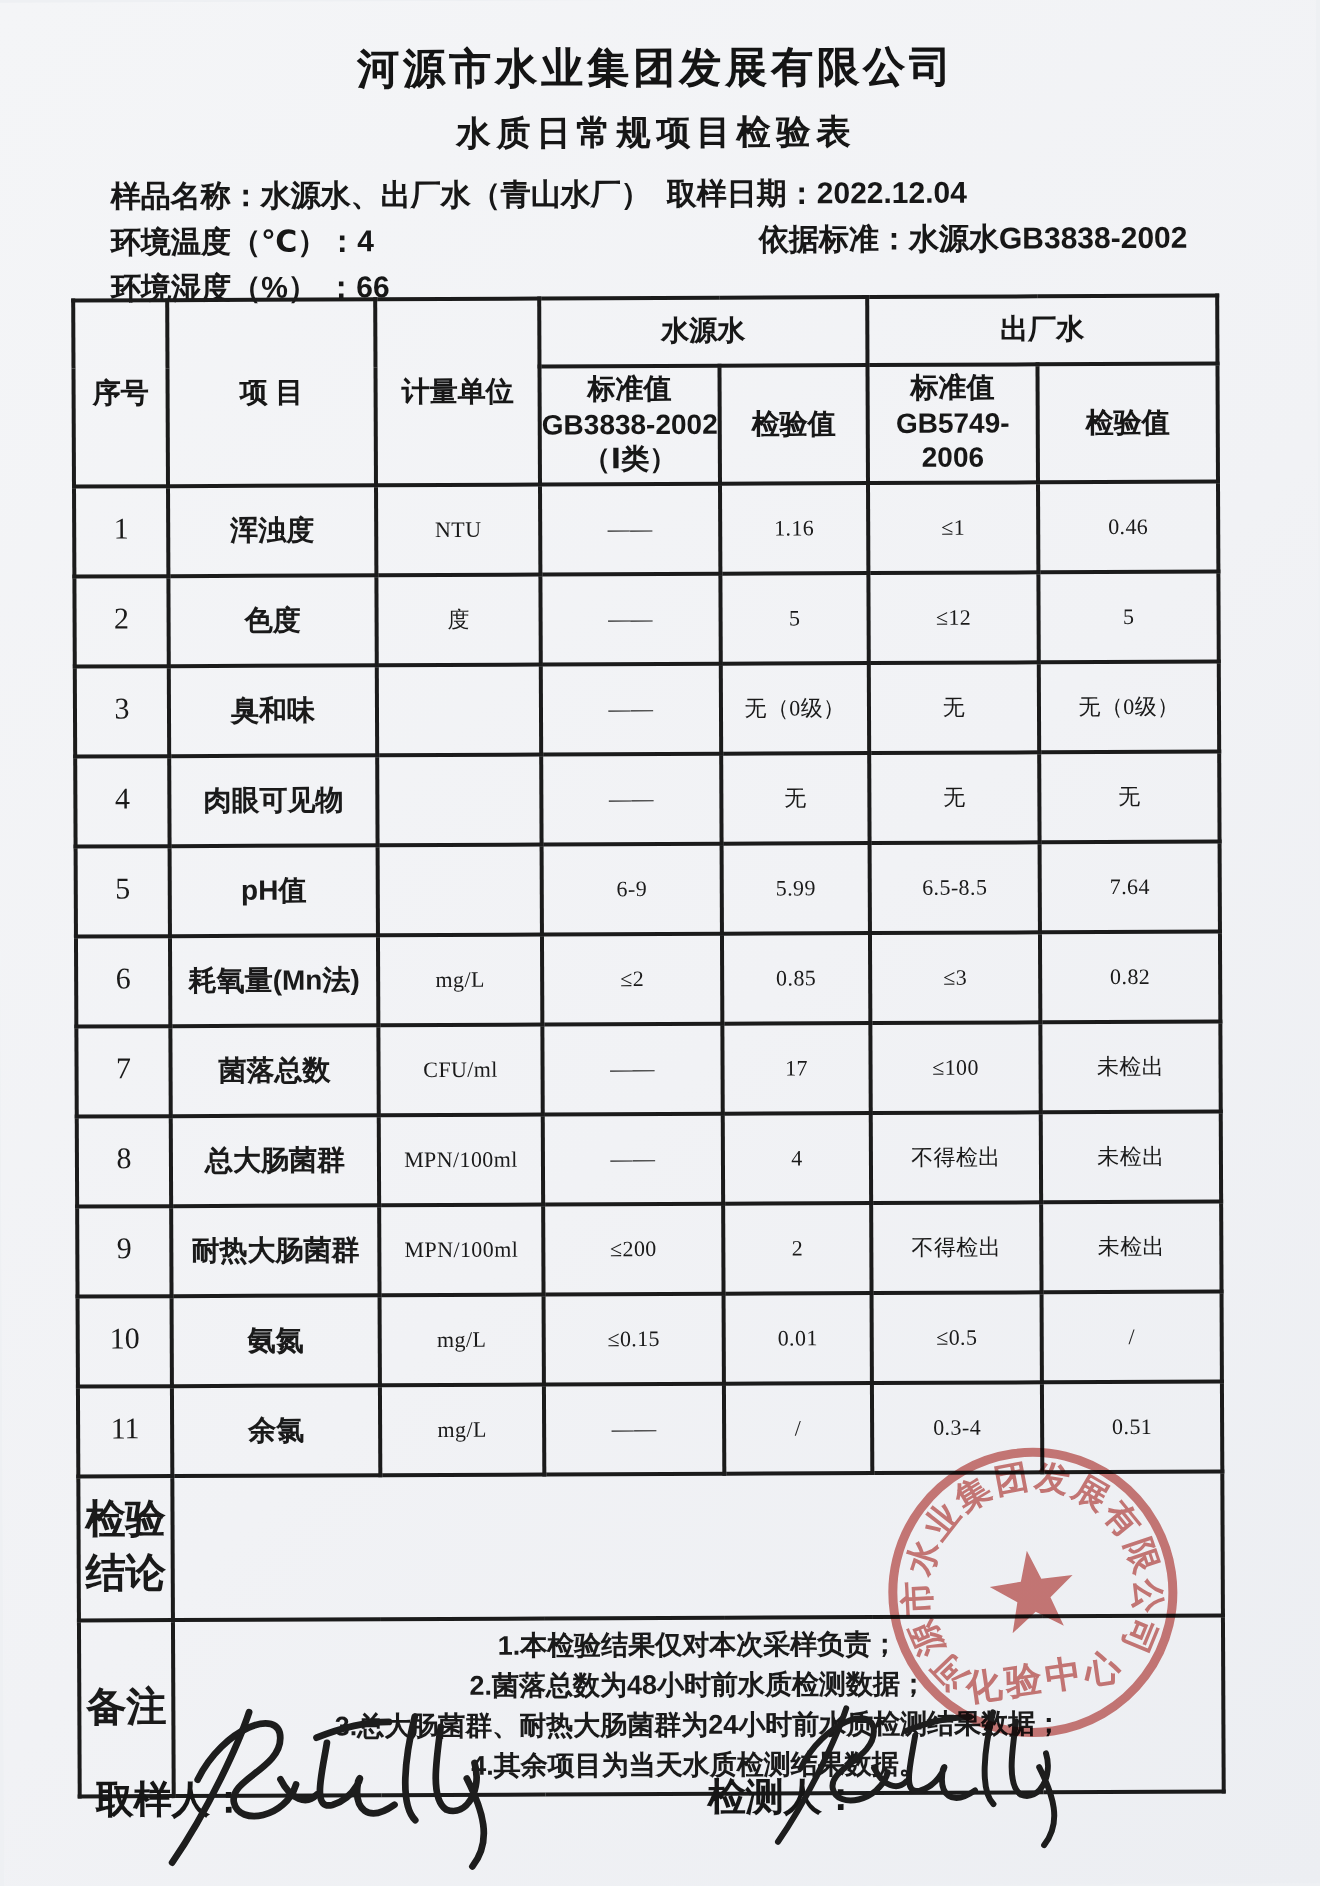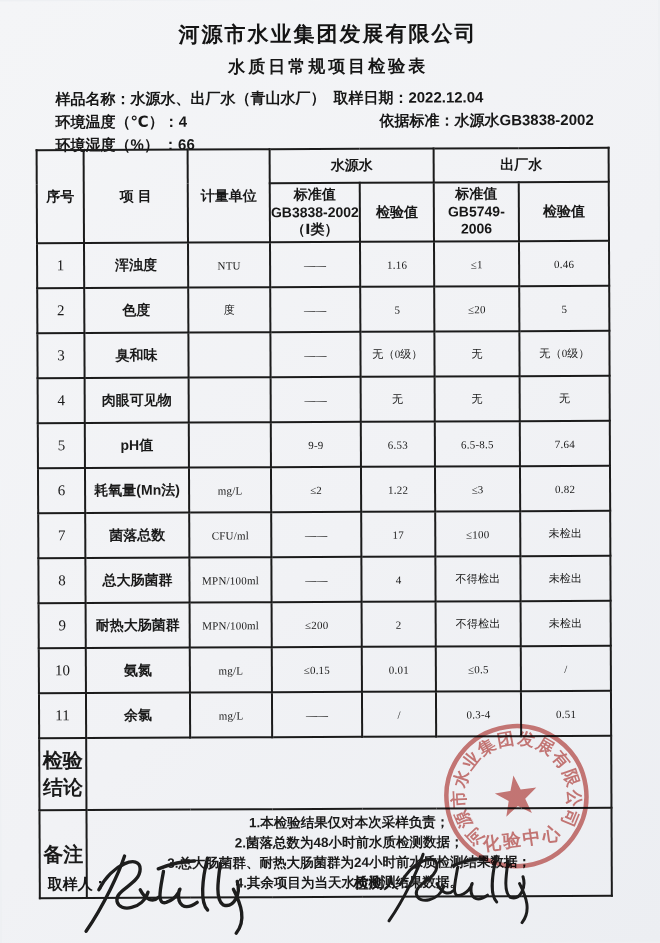--- a/index.html
+++ b/index.html
@@ -67,21 +67,21 @@
   }
   td.remarks-cell{
     text-align:left;vertical-align:middle;padding:4px 6px;
     font-family:"Liberation Sans","DejaVu Sans",sans-serif;
     font-size:13.5px;font-weight:bold;line-height:1.5;
   }
   
   .sign-label{
     position:absolute;
     font-family:"Liberation Sans","DejaVu Sans",sans-serif;
-    font-size:15px;font-weight:bold;color:#161616;
+    font-size:19px;font-weight:bold;color:#161616;margin-top:12px;
   }
   .sampler-label{left:46px;top:874px;}
   .tester-label{left:352px;top:874px;}
   .signature{position:absolute;}
   .signature svg path{fill:none;stroke:#1d1d1d;stroke-width:2.6;stroke-linecap:round;stroke-linejoin:round;}
   .sig-1{left:78px;top:850px;width:170px;height:88px;}
   .sig-2{left:382px;top:850px;width:150px;height:78px;}
   
   .stamp{
     position:absolute;left:440px;top:722px;width:150px;height:150px;
@@ -154,21 +154,21 @@
           <td class="val-cell">1.16</td>
           <td class="val-cell">≤1</td>
           <td class="val-cell">0.46</td>
         </tr>
         <tr class="data-row">
           <td class="seq-cell">2</td>
           <td class="item-cell">色度</td>
           <td class="val-cell">度</td>
           <td class="val-cell">——</td>
           <td class="val-cell">5</td>
-          <td class="val-cell">≤20</td>
+          <td class="val-cell">≤12</td>
           <td class="val-cell">5</td>
         </tr>
         <tr class="data-row">
           <td class="seq-cell">3</td>
           <td class="item-cell">臭和味</td>
           <td class="val-cell"></td>
           <td class="val-cell">——</td>
           <td class="val-cell">无（0级）</td>
           <td class="val-cell">无</td>
           <td class="val-cell">无（0级）</td>
@@ -179,31 +179,31 @@
           <td class="val-cell"></td>
           <td class="val-cell">——</td>
           <td class="val-cell">无</td>
           <td class="val-cell">无</td>
           <td class="val-cell">无</td>
         </tr>
         <tr class="data-row">
           <td class="seq-cell">5</td>
           <td class="item-cell">pH值</td>
           <td class="val-cell"></td>
-          <td class="val-cell">9-9</td>
-          <td class="val-cell">6.53</td>
+          <td class="val-cell">6-9</td>
+          <td class="val-cell">5.99</td>
           <td class="val-cell">6.5-8.5</td>
           <td class="val-cell">7.64</td>
         </tr>
         <tr class="data-row">
           <td class="seq-cell">6</td>
           <td class="item-cell">耗氧量(Mn法)</td>
           <td class="val-cell">mg/L</td>
           <td class="val-cell">≤2</td>
-          <td class="val-cell">1.22</td>
+          <td class="val-cell">0.85</td>
           <td class="val-cell">≤3</td>
           <td class="val-cell">0.82</td>
         </tr>
         <tr class="data-row">
           <td class="seq-cell">7</td>
           <td class="item-cell">菌落总数</td>
           <td class="val-cell">CFU/ml</td>
           <td class="val-cell">——</td>
           <td class="val-cell">17</td>
           <td class="val-cell">≤100</td>

